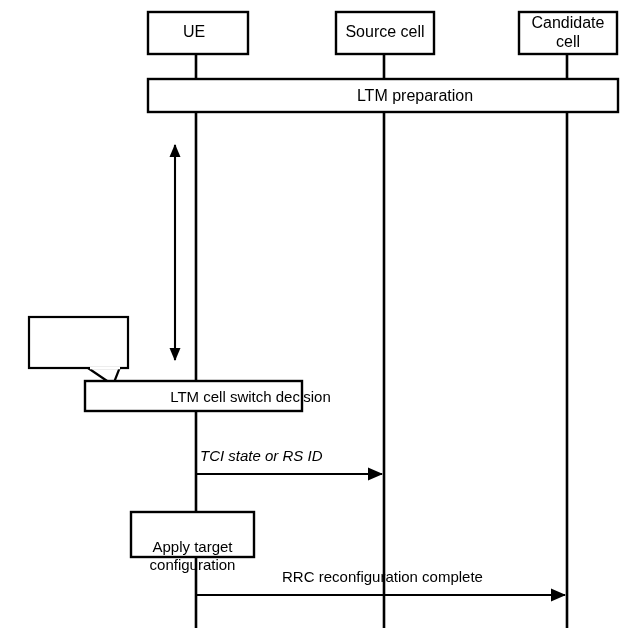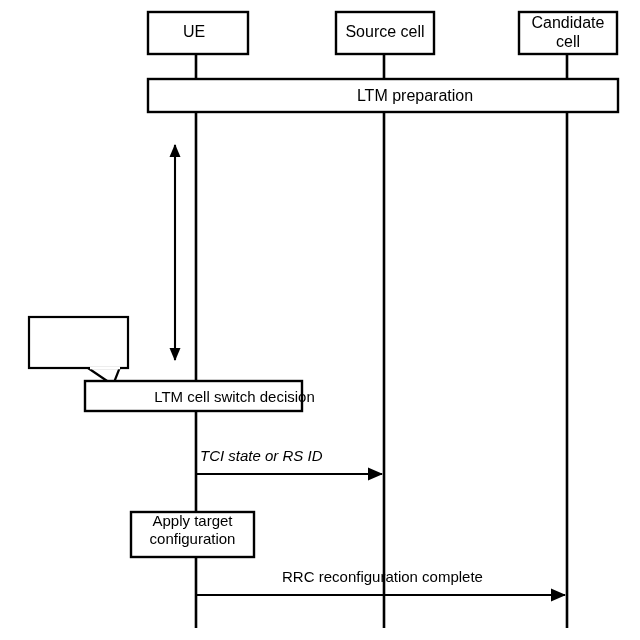--- a/index.html
+++ b/index.html
@@ -102,22 +102,22 @@
 
   <div class="lbl participant-label" style="left:336px; top:23px; width:98px;">Source cell</div>
 
   <div class="lbl participant-label" style="left:519px; top:14px; width:98px;">Candidate
 cell</div>
 
   <div class="lbl bar-label" style="left:148px; top:87px; width:470px;padding-left:32px;">LTM preparation</div>
 
 
 
-  <div class="lbl box-label" style="left:85px; top:388px; width:261px;padding-left:19px;">LTM cell switch decision</div>
+  <div class="lbl box-label" style="left:101px; top:388px; width:261px;padding-left:19px;">LTM cell switch decision</div>
 
   <div class="lbl msg-label" style="left:200px; top:447px; width:240px; text-align:left;font-style:italic;">TCI state or RS ID</div>
 
-  <div class="lbl box-label" style="left:131px; top:512px; width:123px;">Apply target
+  <div class="lbl box-label" style="left:131px; top:538px; width:123px;">Apply target
 configuration</div>
 
   <div class="lbl msg-label" style="left:200px; top:568px; width:365px;">RRC reconfiguration complete</div>
 
 </div>
 
 </body></html>

